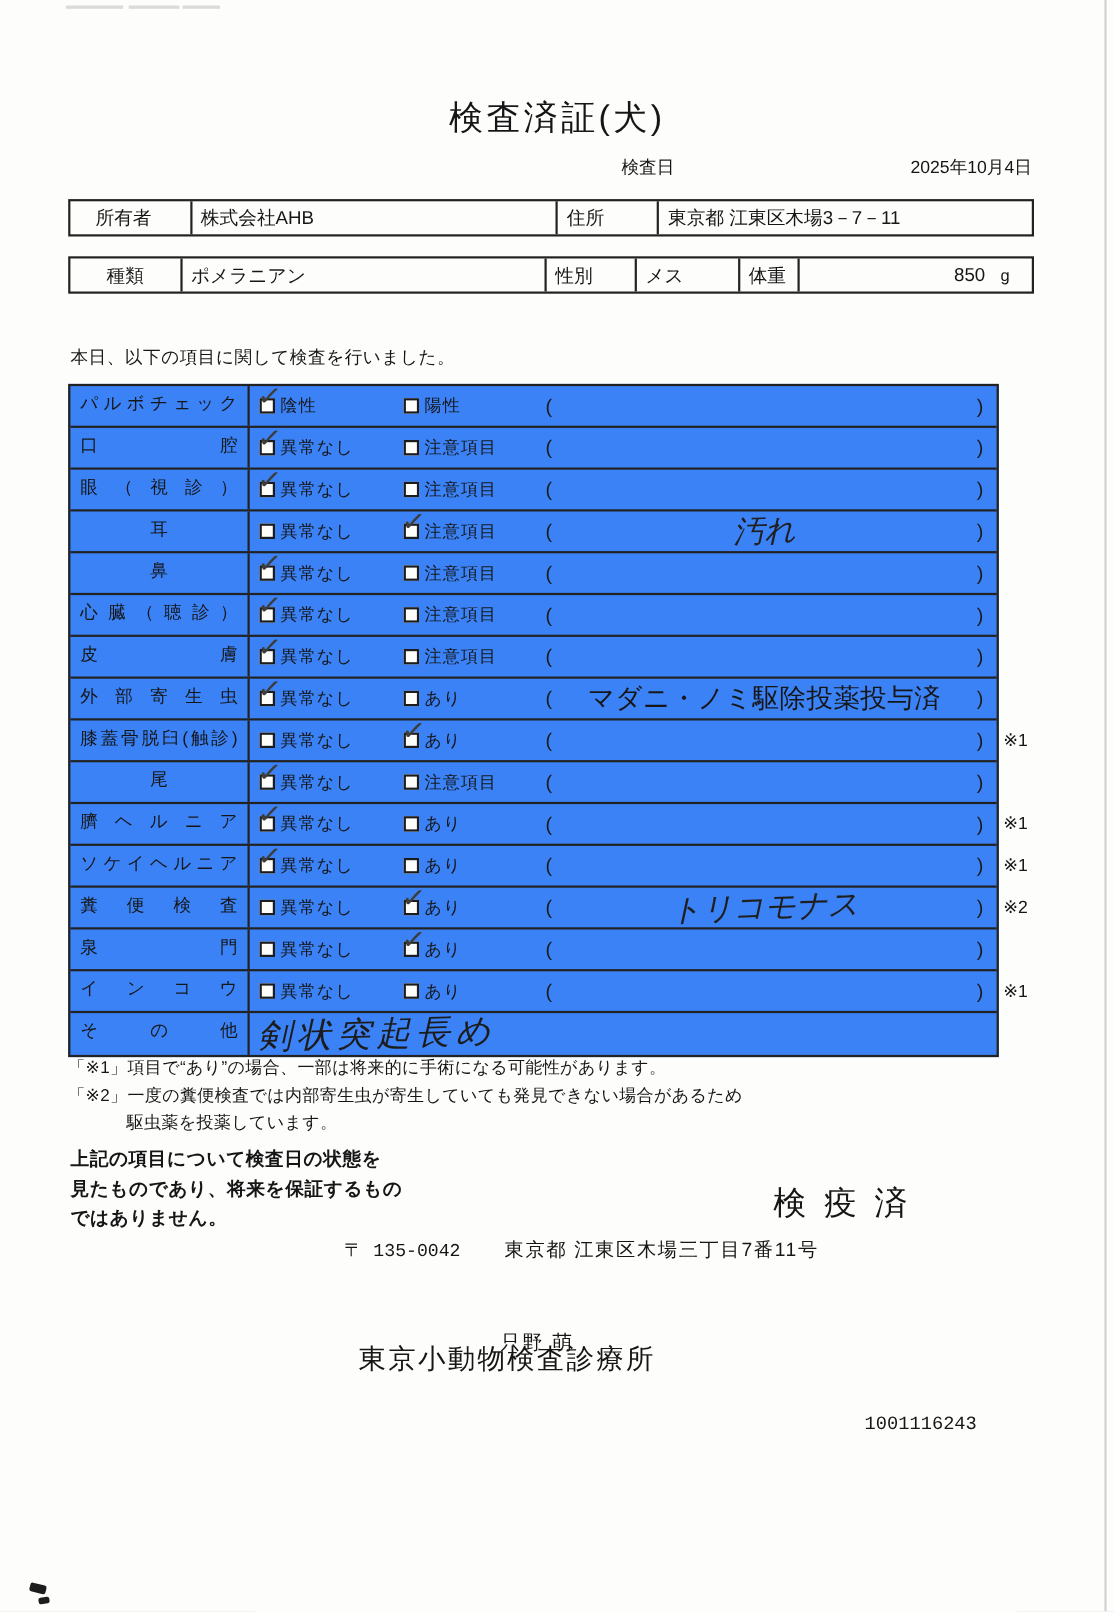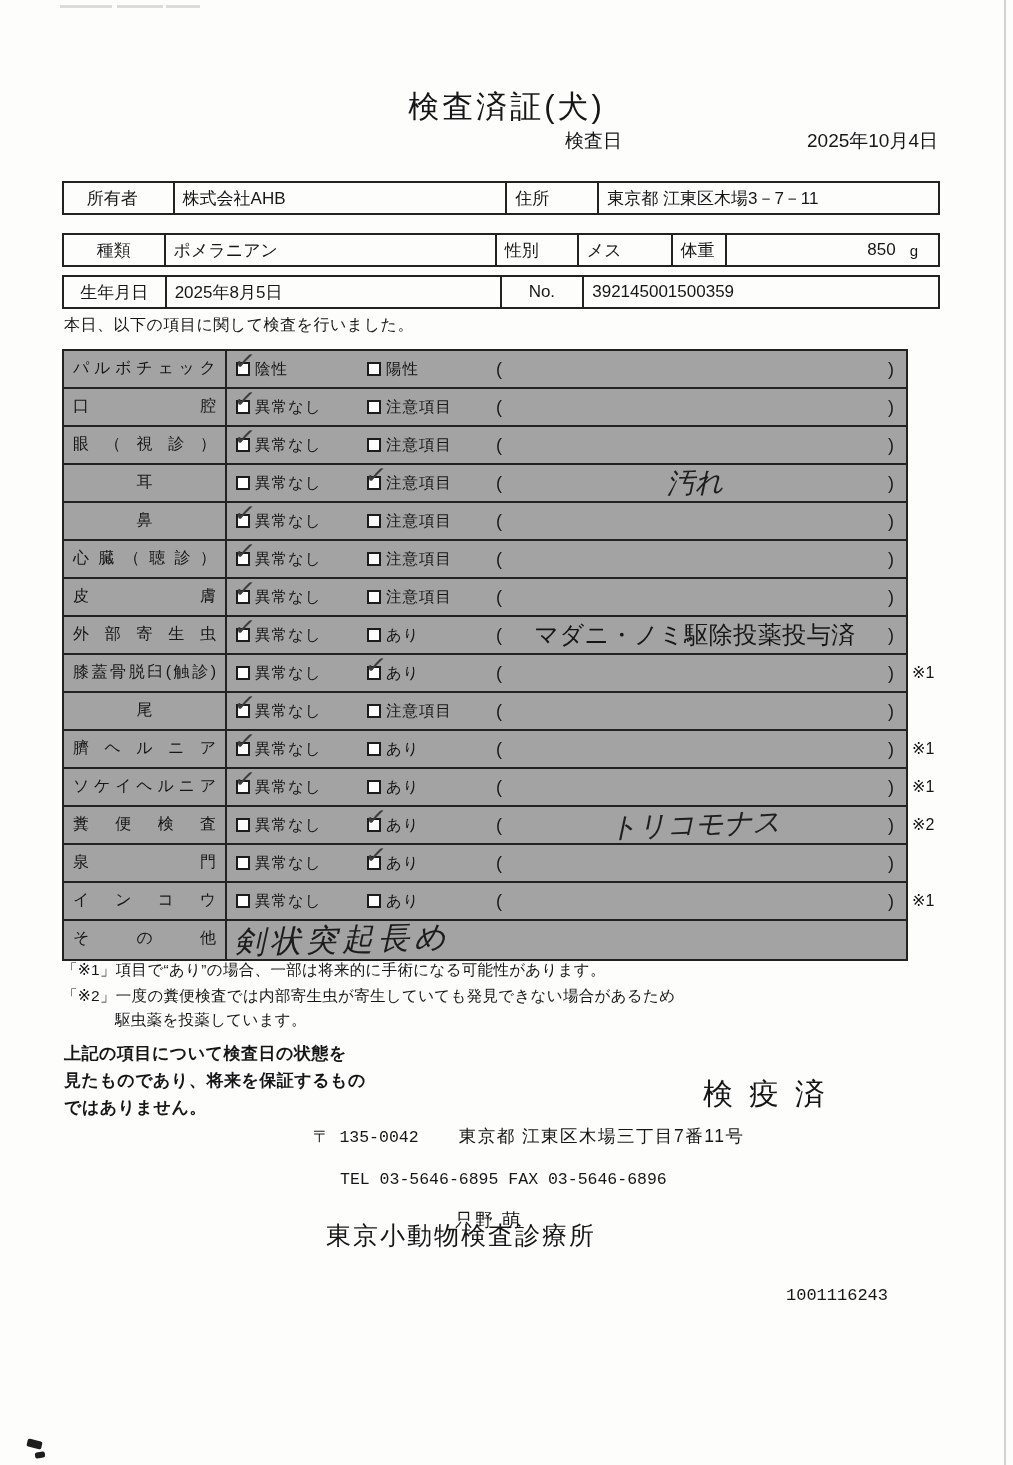--- a/index.html
+++ b/index.html
@@ -16,39 +16,39 @@
   .scan-edge { position:absolute; right:7px; top:0; width:2px; height:100%; background:#b5b5b5; opacity:.6; }
   .blob { position:absolute; background:#1d1d1d; border-radius:2px; }
   .b1 { left:27px; top:1440px; width:15px; height:8px; transform:rotate(14deg); }
   .b2 { left:35px; top:1452px; width:10px; height:6px; transform:rotate(-8deg); }
 
   .title {
     position:absolute; top:86px; left:0; width:100%;
     text-align:center; font-size:31px; font-weight:normal; letter-spacing:3px;
   }
   .date-row {
-    position:absolute; top:128px; left:565px; width:373px;
-    display:flex; justify-content:space-between; font-size:19px;
+    position:absolute; top:142px; left:565px; width:373px;
+    display:flex; justify-content:space-between; font-size:16px;
   }
 
   .tbl { position:absolute; left:62px; width:878px; height:34px; display:flex; border:2px solid #222; background:#fdfdfc; }
   .cell { border-left:2px solid #222; display:flex; align-items:center; font-size:17px; padding:0 8px; white-space:nowrap; overflow:visible; }
   .cell:first-child { border-left:none; }
   .lab { justify-content:center; padding:0 4px; }
   .w-a{width:101px;} .w-b{width:336px;} .w-c{width:83px;} .w-d{width:357px;}
   .w-e{width:95px;}  .w-f{width:55px;}  .w-g{width:216px;}
   .owner-tbl { top:181px;gap:12px; }
   .pet-tbl1  { top:233px; }
   .pet-tbl2  { top:275px; }
   .weight-cell { justify-content:flex-end; }
   .weight-unit { font-size:15px; margin-left:14px; margin-right:12px; }
 
   .intro { position:absolute; top:315px; left:64px; font-size:16px; letter-spacing:.5px; }
 
-  .main-table { position:absolute; top:349px; left:62px; width:846px; border:2px solid #222; background:#a3a3a3; }
+  .main-table { position:absolute; top:349px; left:62px; width:846px; border:2px solid #222; background:#3b82f6; }
   .irow { display:flex; height:38px; border-bottom:2px solid #222; position:relative; }
   .irow:last-child { border-bottom:none; }
   .cell-item { width:163px; border-right:2px solid #222; font-size:16px; line-height:34px; padding:0 9px; white-space:nowrap; overflow:hidden; }
   .cell-item.spread { text-align:justify; text-align-last:justify; }
   .cell-item.single { text-align:center; }
   .cell-content { flex:1; display:flex; align-items:center; padding-left:9px; position:relative; }
   .chk { display:flex; align-items:center; }
   .chk1 { width:131px; } .chk2 { width:129px;text-align:right; }
   .box { width:14px; height:14px; border:2px solid #1c1c1c; margin-right:5px; position:relative; flex:none; background:#fdfdfc; }
   .tick {
@@ -120,26 +120,20 @@
     <div class="cell w-b">ポメラニアン</div>
     <div class="cell w-c">性別</div>
     <div class="cell w-e">メス</div>
     <div class="cell w-f">体重</div>
     <div class="cell w-g weight-cell">
       <span>850</span>
       <span class="weight-unit">g</span>
     </div>
   </div>
 
-  <div class="tbl pet-tbl2">
-    <div class="cell lab w-a">生年月日</div>
-    <div class="cell w-b">2025年8月5日</div>
-    <div class="cell lab w-c">No.</div>
-    <div class="cell w-d">392145001500359</div>
-  </div>
 
   <div class="intro">本日、以下の項目に関して検査を行いました。</div>
 
   <div class="main-table">
       <div class="irow">
         <div class="cell-item spread">パルボチェック</div>
         <div class="cell-content">
           <span class="chk chk1">
             <span class="box">
               <span class="tick">✓</span>
@@ -427,18 +421,17 @@
     <div>見たものであり、将来を保証するもの</div>
     <div>ではありません。</div>
   </div>
 
   <div class="stamp">検疫済</div>
 
   <div class="postal-line">
     <span class="postal">〒 135-0042</span>
     <span class="addr">東京都 江東区木場三丁目7番11号</span>
   </div>
-  <div class="tel-line">TEL 03-5646-6895  FAX 03-5646-6896</div>
   <div class="clinic-name">東京小動物検査診療所</div>
   <div class="vet-name">只野 萌</div>
   <div class="doc-number">1001116243</div>
 
 </div>
 
 </body></html>

